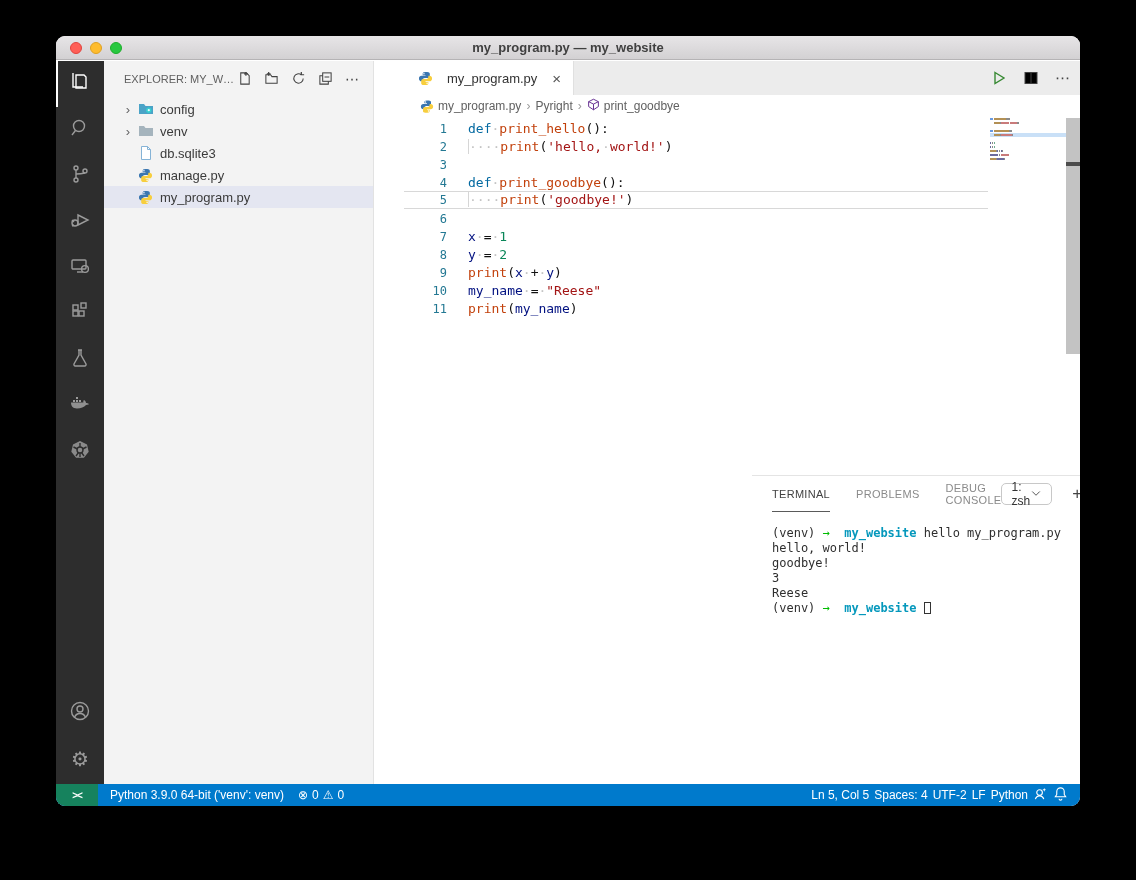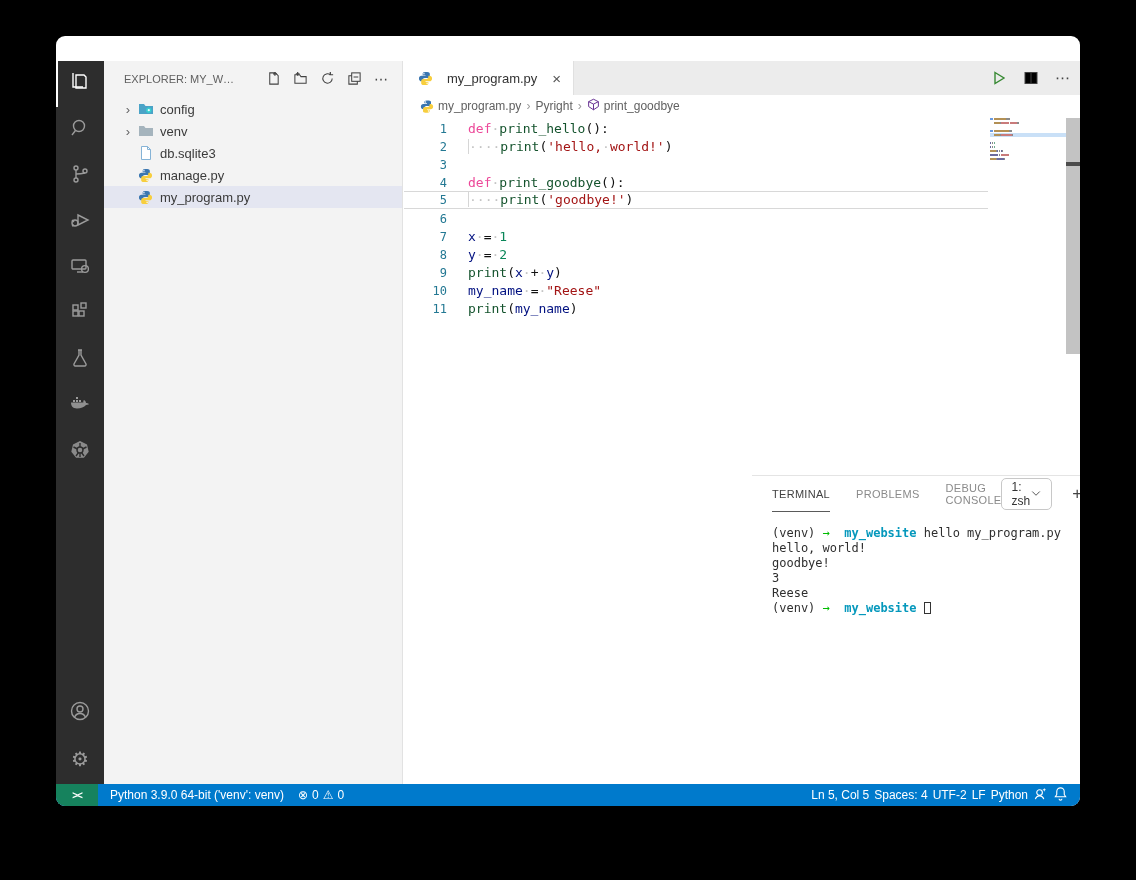--- a/index.html
+++ b/index.html
@@ -25,21 +25,21 @@
   
   .activitybar { position:absolute; left:0; top:0; bottom:0; width:48px; background:#2d2d2d; }
   .ab-top { position:absolute; top:0; left:0; right:0; }
   .ab-bottom { position:absolute; bottom:2px; left:0; right:0; }
   .ab-item { height:46px; display:flex; align-items:center; justify-content:center; color:#9b9b9b; cursor:pointer; border-left:2px solid transparent; border-right:2px solid transparent; }
   .ab-item.active { color:#fff; border-left-color:#fff; }
   .ab-item svg { stroke:currentColor; fill:none; stroke-width:1.4; }
   .gear-glyph { font-size:20px; line-height:1; }
 
   
-  .sidebar { position:absolute; left:48px; top:0; bottom:0; width:299px; background:#f3f3f3; border-right:1px solid #e2e2e2; }
+  .sidebar { position:absolute; left:48px; top:0; bottom:0; width:270px; background:#f3f3f3; border-right:1px solid #e2e2e2; }
   .sb-header { height:35px; display:flex; align-items:center; padding:0 14px 0 20px; }
   .sb-title { flex:1; font-size:11px; color:#5f5f5f; white-space:nowrap; overflow:hidden; }
   .sb-actions { display:flex; gap:12px; align-items:center; color:#424242; }
   .sb-actions .icon-btn { cursor:pointer; display:flex; }
   .sb-actions svg { stroke:#424242; fill:none; stroke-width:1.1; }
   .files { margin-top:2px; }
   .frow { height:22px; display:flex; align-items:center; padding-left:16px; font-size:13px; color:#3b3b3b; cursor:pointer; }
   .frow.selected { background:#e4e6f1; }
   .fchev { width:16px; color:#646465; font-size:13px; text-align:center; }
   .ficon { width:16px; height:16px; margin:0 6px 0 2px; display:flex; align-items:center; }
@@ -55,38 +55,38 @@
   .bc-sep { color:#9a9a9a; padding:0 2px; }
   .bc-item { display:flex; align-items:center; gap:4px; cursor:pointer; }
 
   
   .code { position:absolute; top:56px; left:0; right:0; height:358px; background:#fff; overflow:hidden; }
   .codelines { position:absolute; left:0; top:2px; right:92px; }
   .line { display:flex; height:18px; line-height:18px; font-family:"DejaVu Sans Mono", monospace; font-size:13px; white-space:pre; border-top:1px solid transparent; border-bottom:1px solid transparent; }
   .line.current { border-color:#d8d8d8; line-height:16px; }
   .lnum { width:43px; text-align:right; color:#237893; font-size:12px; flex:none; }
   .ltext { margin-left:21px; }
-  .tk-kw{color:#ec4899;} .tk-fn{color:#14532d;} .tk-str{color:#a31515;}
+  .tk-kw{color:#0369a1;} .tk-fn{color:#c2410c;} .tk-str{color:#a31515;}
   .tk-num{color:#098658;} .tk-var{color:#001080;} .tk-pl{color:#111;}
   .tk-ws{color:#c4c4c4;} .tk-indent{color:#c4c4c4; border-left:1px solid #d6d6d6;}
   .minimap { position:absolute; top:0; right:24px; width:66px; }
   .mrow { height:4px; display:flex; align-items:center; }
   .mrow.hl { background:#c9e0f7; box-shadow:14px 0 0 #c9e0f7; }
   .mseg { height:2px; display:inline-block; flex:none; }
   .vscroll { position:absolute; right:0; top:1px; width:14px; height:236px; background:#c3c3c3; cursor:pointer; }
   .vthumb { position:absolute; left:0; right:0; top:44px; height:4px; background:#4c4c4c; }
 
   
   .panel { position:absolute; left:348px; right:0; top:414px; bottom:0; background:#fff; border-top:1px solid #e4e4e4; }
   .panel-header { height:36px; display:flex; align-items:center; padding:0 14px 0 20px; }
   .ptabs { display:flex; gap:26px; height:100%;justify-content:space-between; }
   .ptab { font-size:11px; letter-spacing:.3px; color:#8a8a8a; display:flex; align-items:center; cursor:pointer; border-bottom:1px solid transparent; }
   .ptab.active { color:#424242; border-bottom-color:#5a5a5a; }
   .pspacer { flex:1; }
-  .term-select { width:168px; height:32px; border:1px solid #c8c8c8; border-radius:5px; background:#fff; display:flex; align-items:center; padding:0 9px; font-size:12px; color:#333; cursor:pointer; margin-right:20px; }
+  .term-select { width:168px; height:22px; border:1px solid #c8c8c8; border-radius:5px; background:#fff; display:flex; align-items:center; padding:0 9px; font-size:12px; color:#333; cursor:pointer; margin-right:20px; }
   .term-select .sel-label { flex:1; }
   .pactions { display:flex; align-items:center; gap:18px; color:#424242; }
   .pactions .icon-btn { cursor:pointer; display:flex; align-items:center; font-size:16px; color:#424242; }
   .term { position:absolute; left:20px; top:50px; font-family:"DejaVu Sans Mono", monospace; font-size:12px; line-height:15px; color:#2f2f2f; }
   .tline { white-space:pre; }
   .tt-pl{color:#2f2f2f;} .tt-arrow{color:#00bc00;} .tt-host{color:#0598bc; font-weight:700;}
   .tt-cursor{ display:inline-block; width:7px; height:12px; border:1px solid #333; vertical-align:-2px; }
 
   
   .statusbar { position:absolute; bottom:0; left:0; right:0; height:22px; background:#007acc; display:flex; align-items:center; color:#fff; font-size:12px; }
@@ -96,20 +96,28 @@
   .sb-right { margin-left:auto; display:flex; gap:5px; margin-right:12px; align-items:center; }
   .diag { display:flex; gap:4px; align-items:center; }
   .diag .g { font-size:12px; }
   .sb-right svg { stroke:#fff; fill:none; stroke-width:1.2; }
 </style>
 </head>
 <body>
 
 <div class="window">
 
+  <div class="titlebar">
+    <div class="traffic">
+      <span class="tl-red"></span>
+      <span class="tl-yellow"></span>
+      <span class="tl-green"></span>
+    </div>
+    <div class="win-title">my_program.py — my_website</div>
+  </div>
 
   <div class="main">
 
     <div class="activitybar">
       <div class="ab-top">
         <div class="ab-item active">
           <span><svg width="24" height="24" viewBox="0 0 24 24">
                 <path d="M8 5h8l2 2v11H8z"></path>
                 <path d="M8 5v14h10" transform="translate(-3,-2)"></path>
               </svg></span>

